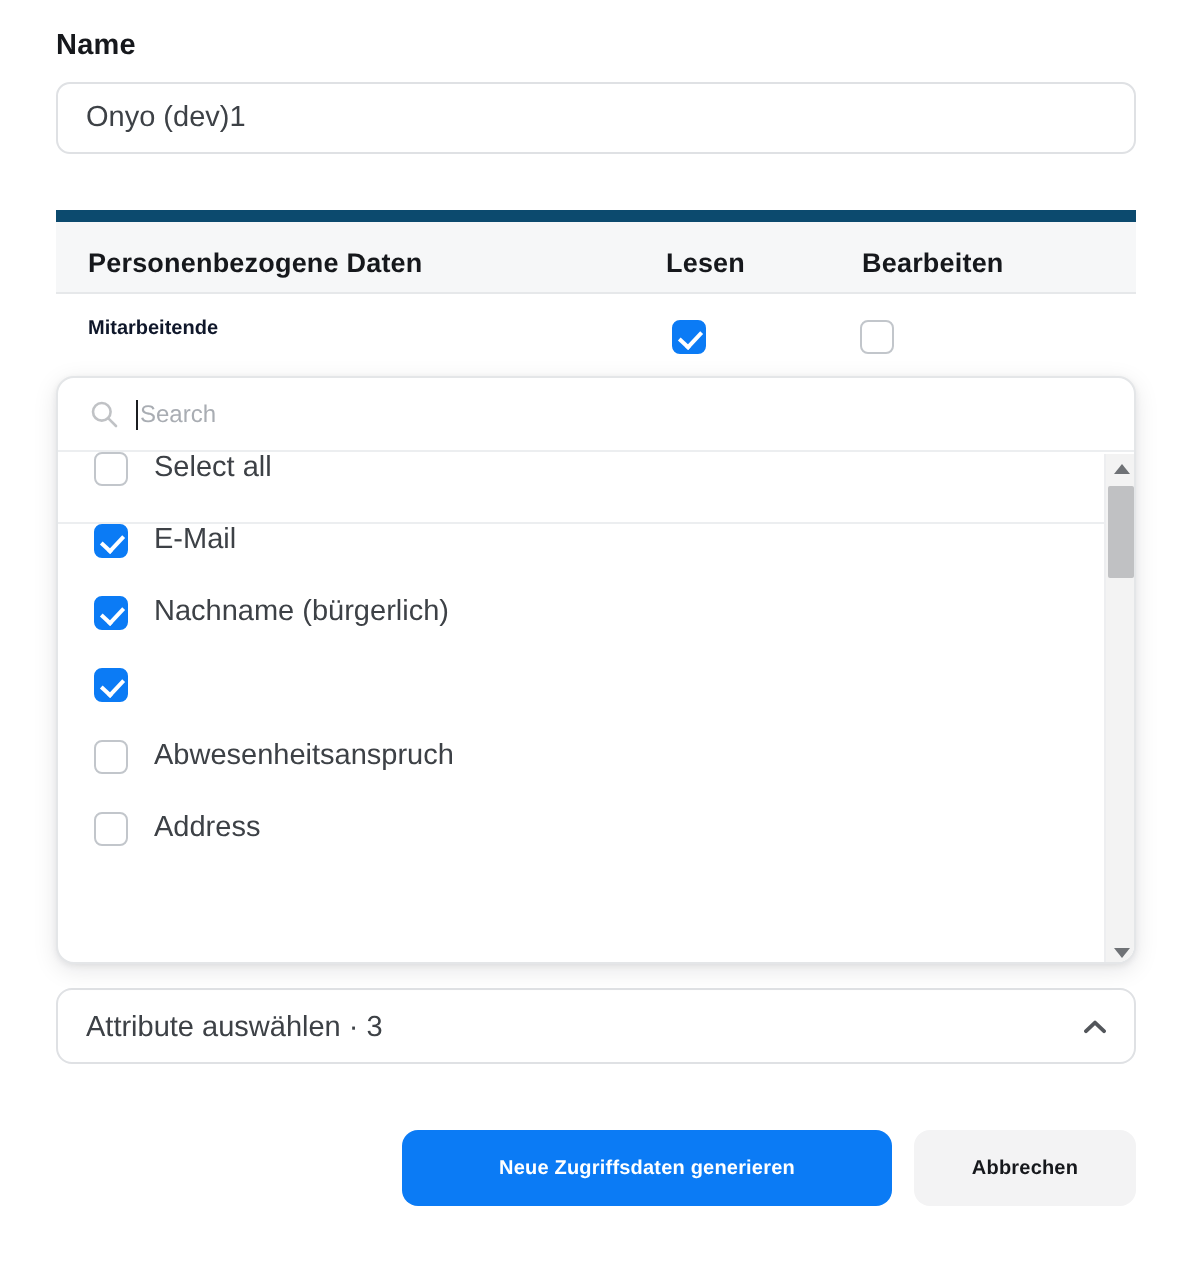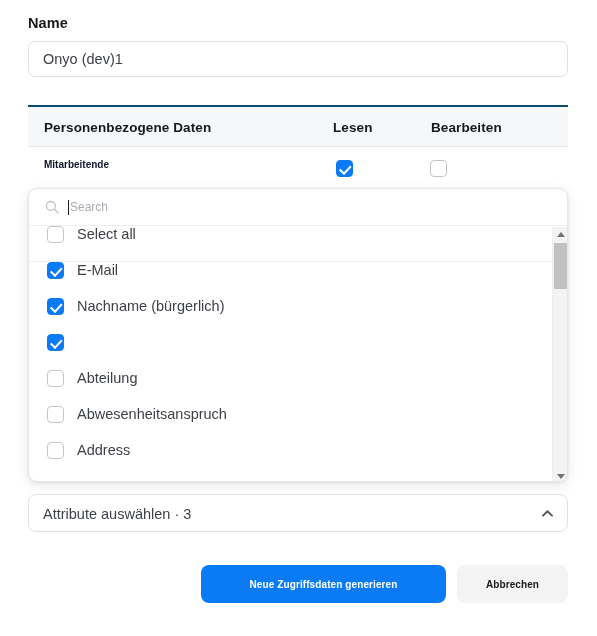--- a/index.html
+++ b/index.html
@@ -39,21 +39,21 @@
     padding: 0 14px;
     outline: none;
   }
 
   
   .table-head {
     position: absolute;
     left: 28px; top: 105px;
     width: 540px; height: 42px;
     background: #f6f7f8;
-    border-top: 2px solid #0c4a6e;
+    border-top: 6px solid #0c4a6e;
     border-bottom: 1px solid #e6e8ea;
   }
   .th {
     position: absolute;
     top: 13px;
     font-size: 13.5px;
     font-weight: 700;
     color: #16181c;
     letter-spacing: .1px;
   }
@@ -294,24 +294,20 @@
       </div>
       <div class="opt">
         <span class="cb checked"></span>
         <span class="opt-label">Nachname (bürgerlich)</span>
       </div>
       <div class="opt">
         <span class="cb checked"></span>
       </div>
       <div class="opt">
         <span class="cb"></span>
-        <span class="opt-label">Abteilung</span>
-      </div>
-      <div class="opt">
-        <span class="cb"></span>
         <span class="opt-label">Abwesenheitsanspruch</span>
       </div>
       <div class="opt">
         <span class="cb"></span>
         <span class="opt-label">Address</span>
       </div>
     </div>
 
     <div class="sbar">
       <div class="sb-btn up">

